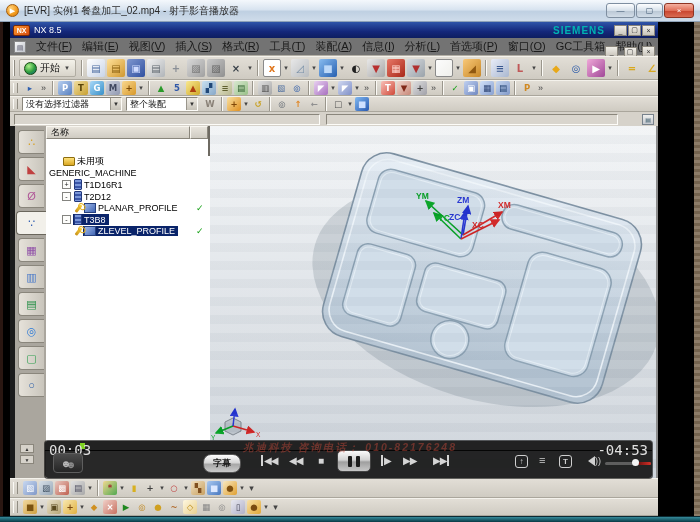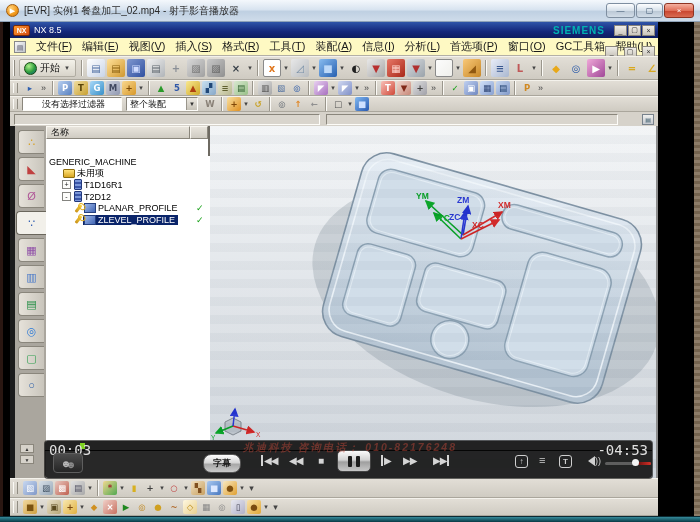--- a/index.html
+++ b/index.html
@@ -33,21 +33,21 @@
   .nx-titlebar { left:0; top:0; width:648px; height:16px;
     background:linear-gradient(180deg,#2f55a8,#14277a 60%,#0d1d60); display:flex; align-items:center; padding:0 3px; }
   .nx-logo { width:17px; height:11px; background:linear-gradient(135deg,#ff9a2e,#d44a10);
     border:1px solid #7a2a06; border-radius:2px; color:#fff; font-size:7px; font-weight:bold;
     display:flex; align-items:center; justify-content:center; margin-right:4px; }
   .nx-title { color:#fff; font-size:9px; flex:1; }
   .siemens { color:#00b2b2; font-size:10px; font-weight:bold; letter-spacing:1px; margin-right:8px; }
   .nx-btn { width:13px; height:11px; background:linear-gradient(180deg,#f0eee8,#c9c5bc);
     border:1px solid #8a867c; font-size:7px; color:#333; display:inline-flex; align-items:center; justify-content:center; margin-left:1px; }
 
-  .nx-menubar { left:0; top:16px; width:648px; height:18px; background:#fef9c3;
+  .nx-menubar { left:0; top:16px; width:648px; height:18px; background:#737373;
     border-bottom:1px solid #b4b0a6; display:flex; align-items:center; padding-left:2px; }
   .menu-doc-icon { width:12px; height:12px; background:linear-gradient(135deg,#f8f8f8,#c0c4cc);
     border:1px solid #888; margin:0 5px 0 2px; font-size:7px; color:#667; text-align:center; line-height:11px; }
   .menu-item { font-size:11px; color:#1a1a1a; padding:2px 5px; white-space:nowrap; cursor:default; }
   .menu-item u { text-decoration:underline; }
   .mdi-btns { position:absolute; right:3px; top:2px; }
 
   
   .tbrow { left:0; width:648px; background:linear-gradient(180deg,#e2ded6,#cfcbc2);
     border-bottom:1px solid #aaa69c; border-top:1px solid #f4f2ec; display:flex; align-items:center; padding-left:3px; overflow:hidden; }
@@ -285,21 +285,21 @@
           <span class="ti" style="background: linear-gradient(135deg, rgb(192, 208, 240), rgb(112, 136, 192)); color: rgb(255, 255, 255);">▣</span>
           <span class="ti" style="background: linear-gradient(135deg, rgb(208, 224, 248), rgb(136, 160, 208)); color: rgb(48, 72, 120);">▦</span>
           <span class="ti" style="background: linear-gradient(135deg, rgb(200, 216, 240), rgb(128, 152, 200)); color: rgb(32, 64, 112);">▤</span>
           <span class="tsep"></span>
           <span class="ti" style="background: none; color: rgb(208, 136, 32);">P</span>
           <span class="ovf">»</span>
         </span>
     </div>
 
     <div class="abs tbrow selbar sz14">
-      <span class="combo" style="width:100px;flex-direction:column;">
+      <span class="combo" style="width:100px;">
         <span>没有选择过滤器</span>
           <span class="cbtn">▼</span>
       </span>
       <span class="combo" style="width:72px;">
         <span>整个装配</span>
           <span class="cbtn">▼</span>
       </span>
       <span id="sel-icons" style="display:flex;align-items:center;">
           <span class="ti" style="background: none; color: rgb(138, 130, 120);">W</span>
           <span class="tsep"></span>
@@ -330,31 +330,31 @@
         <span class="rscroll" style="top:318px;">▲</span>
         <span class="rscroll" style="top:329px;">▼</span>
       </div>
 
       <div class="abs navpanel">
         <div class="nav-cols">
           <span class="colcell" style="width:146px;">名称</span>
           <span class="colcell" style="width:18px;"></span>
         </div>
         <div class="tree" id="tree">
-            <div class="trow" style="padding-left: 2px;">
-              <span class="tsel">
-                <span>GENERIC_MACHINE</span>
-              </span>
-            </div>
             <div class="trow" style="padding-left: 16px;">
               <span class="tsel">
                 <span class="tico-folder"></span>
                 <span>未用项</span>
               </span>
             </div>
+            <div class="trow" style="padding-left: 2px;">
+              <span class="tsel">
+                <span>GENERIC_MACHINE</span>
+              </span>
+            </div>
             <div class="trow" style="padding-left: 16px;">
               <span class="texp">+</span>
               <span class="tsel">
                 <span class="tico-tool"></span>
                 <span>T1D16R1</span>
               </span>
             </div>
             <div class="trow" style="padding-left: 16px;">
               <span class="texp">-</span>
               <span class="tsel">
@@ -362,20 +362,27 @@
                 <span>T2D12</span>
               </span>
             </div>
             <div class="trow" style="padding-left: 30px;">
               <span class="twrench"></span>
               <span class="tsel">
                 <span class="tico-op"></span>
                 <span>PLANAR_PROFILE</span>
               </span>
               <span class="tcheck">✓</span>
+            </div>
+            <div class="trow selected" style="padding-left: 16px;">
+              <span class="texp">-</span>
+              <span class="tsel">
+                <span class="tico-tool"></span>
+                <span>T3B8</span>
+              </span>
             </div>
             <div class="trow selected" style="padding-left: 30px;">
               <span class="twrench"></span>
               <span class="tsel">
                 <span class="tico-op"></span>
                 <span>ZLEVEL_PROFILE</span>
               </span>
               <span class="tcheck">✓</span>
             </div>
           </div>

